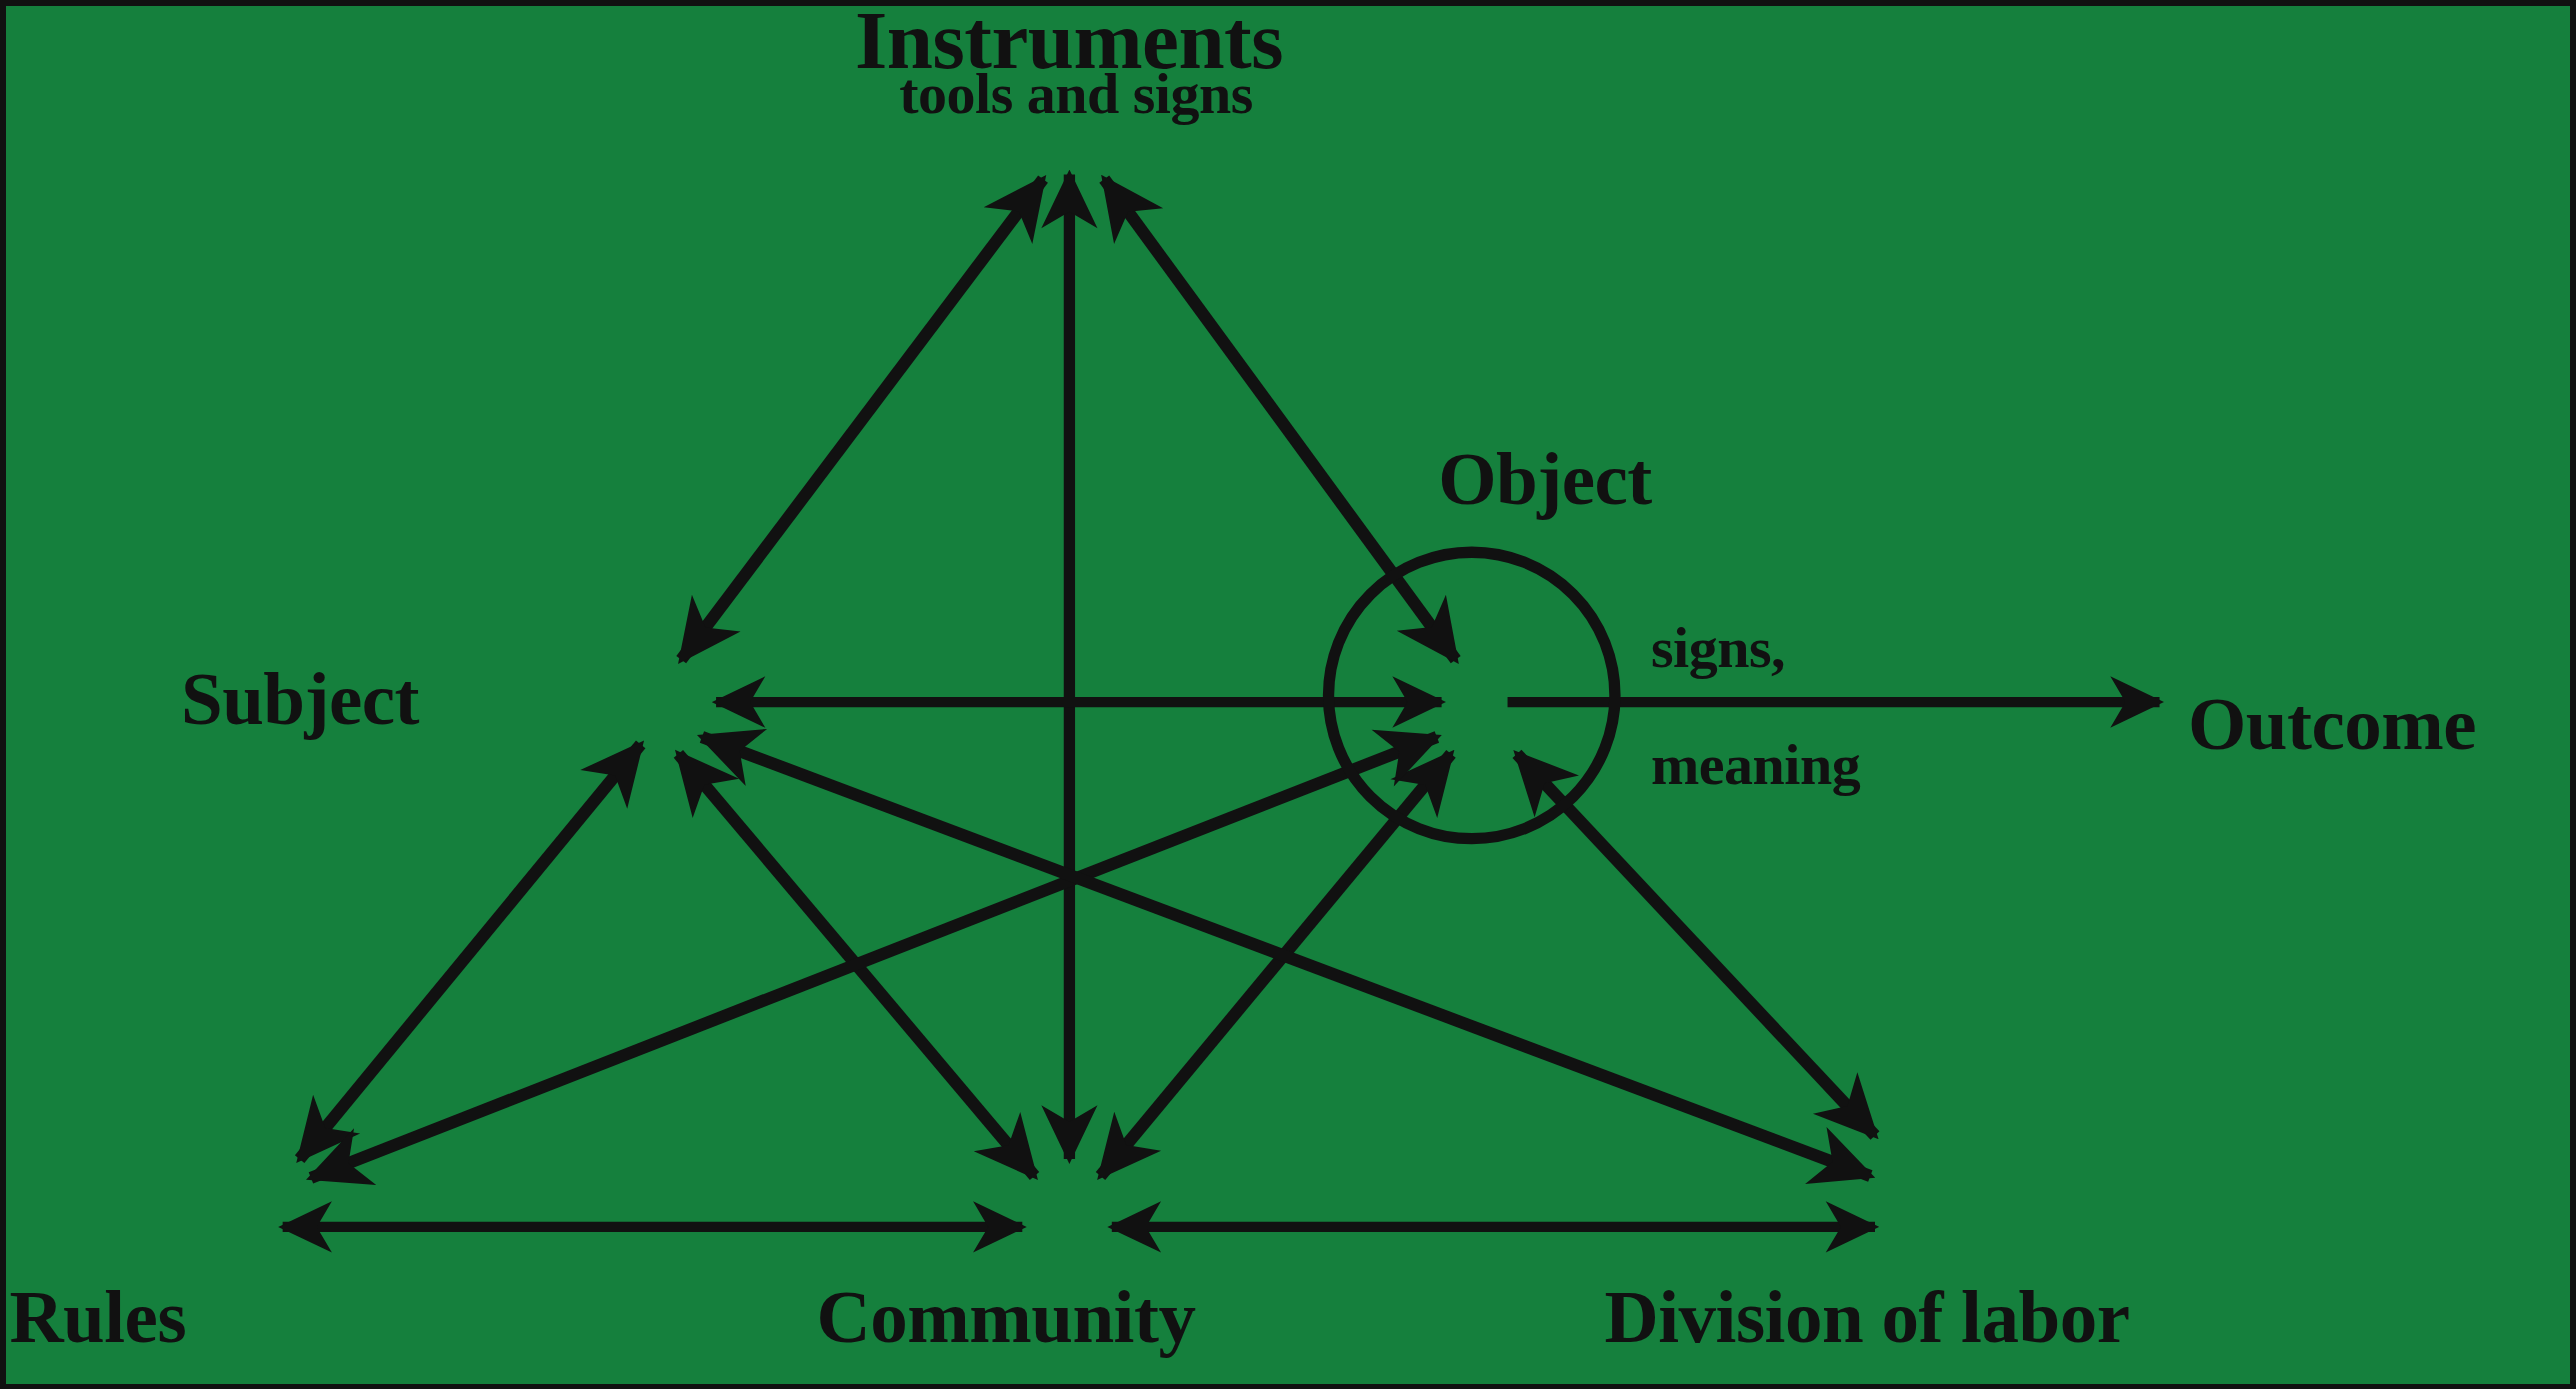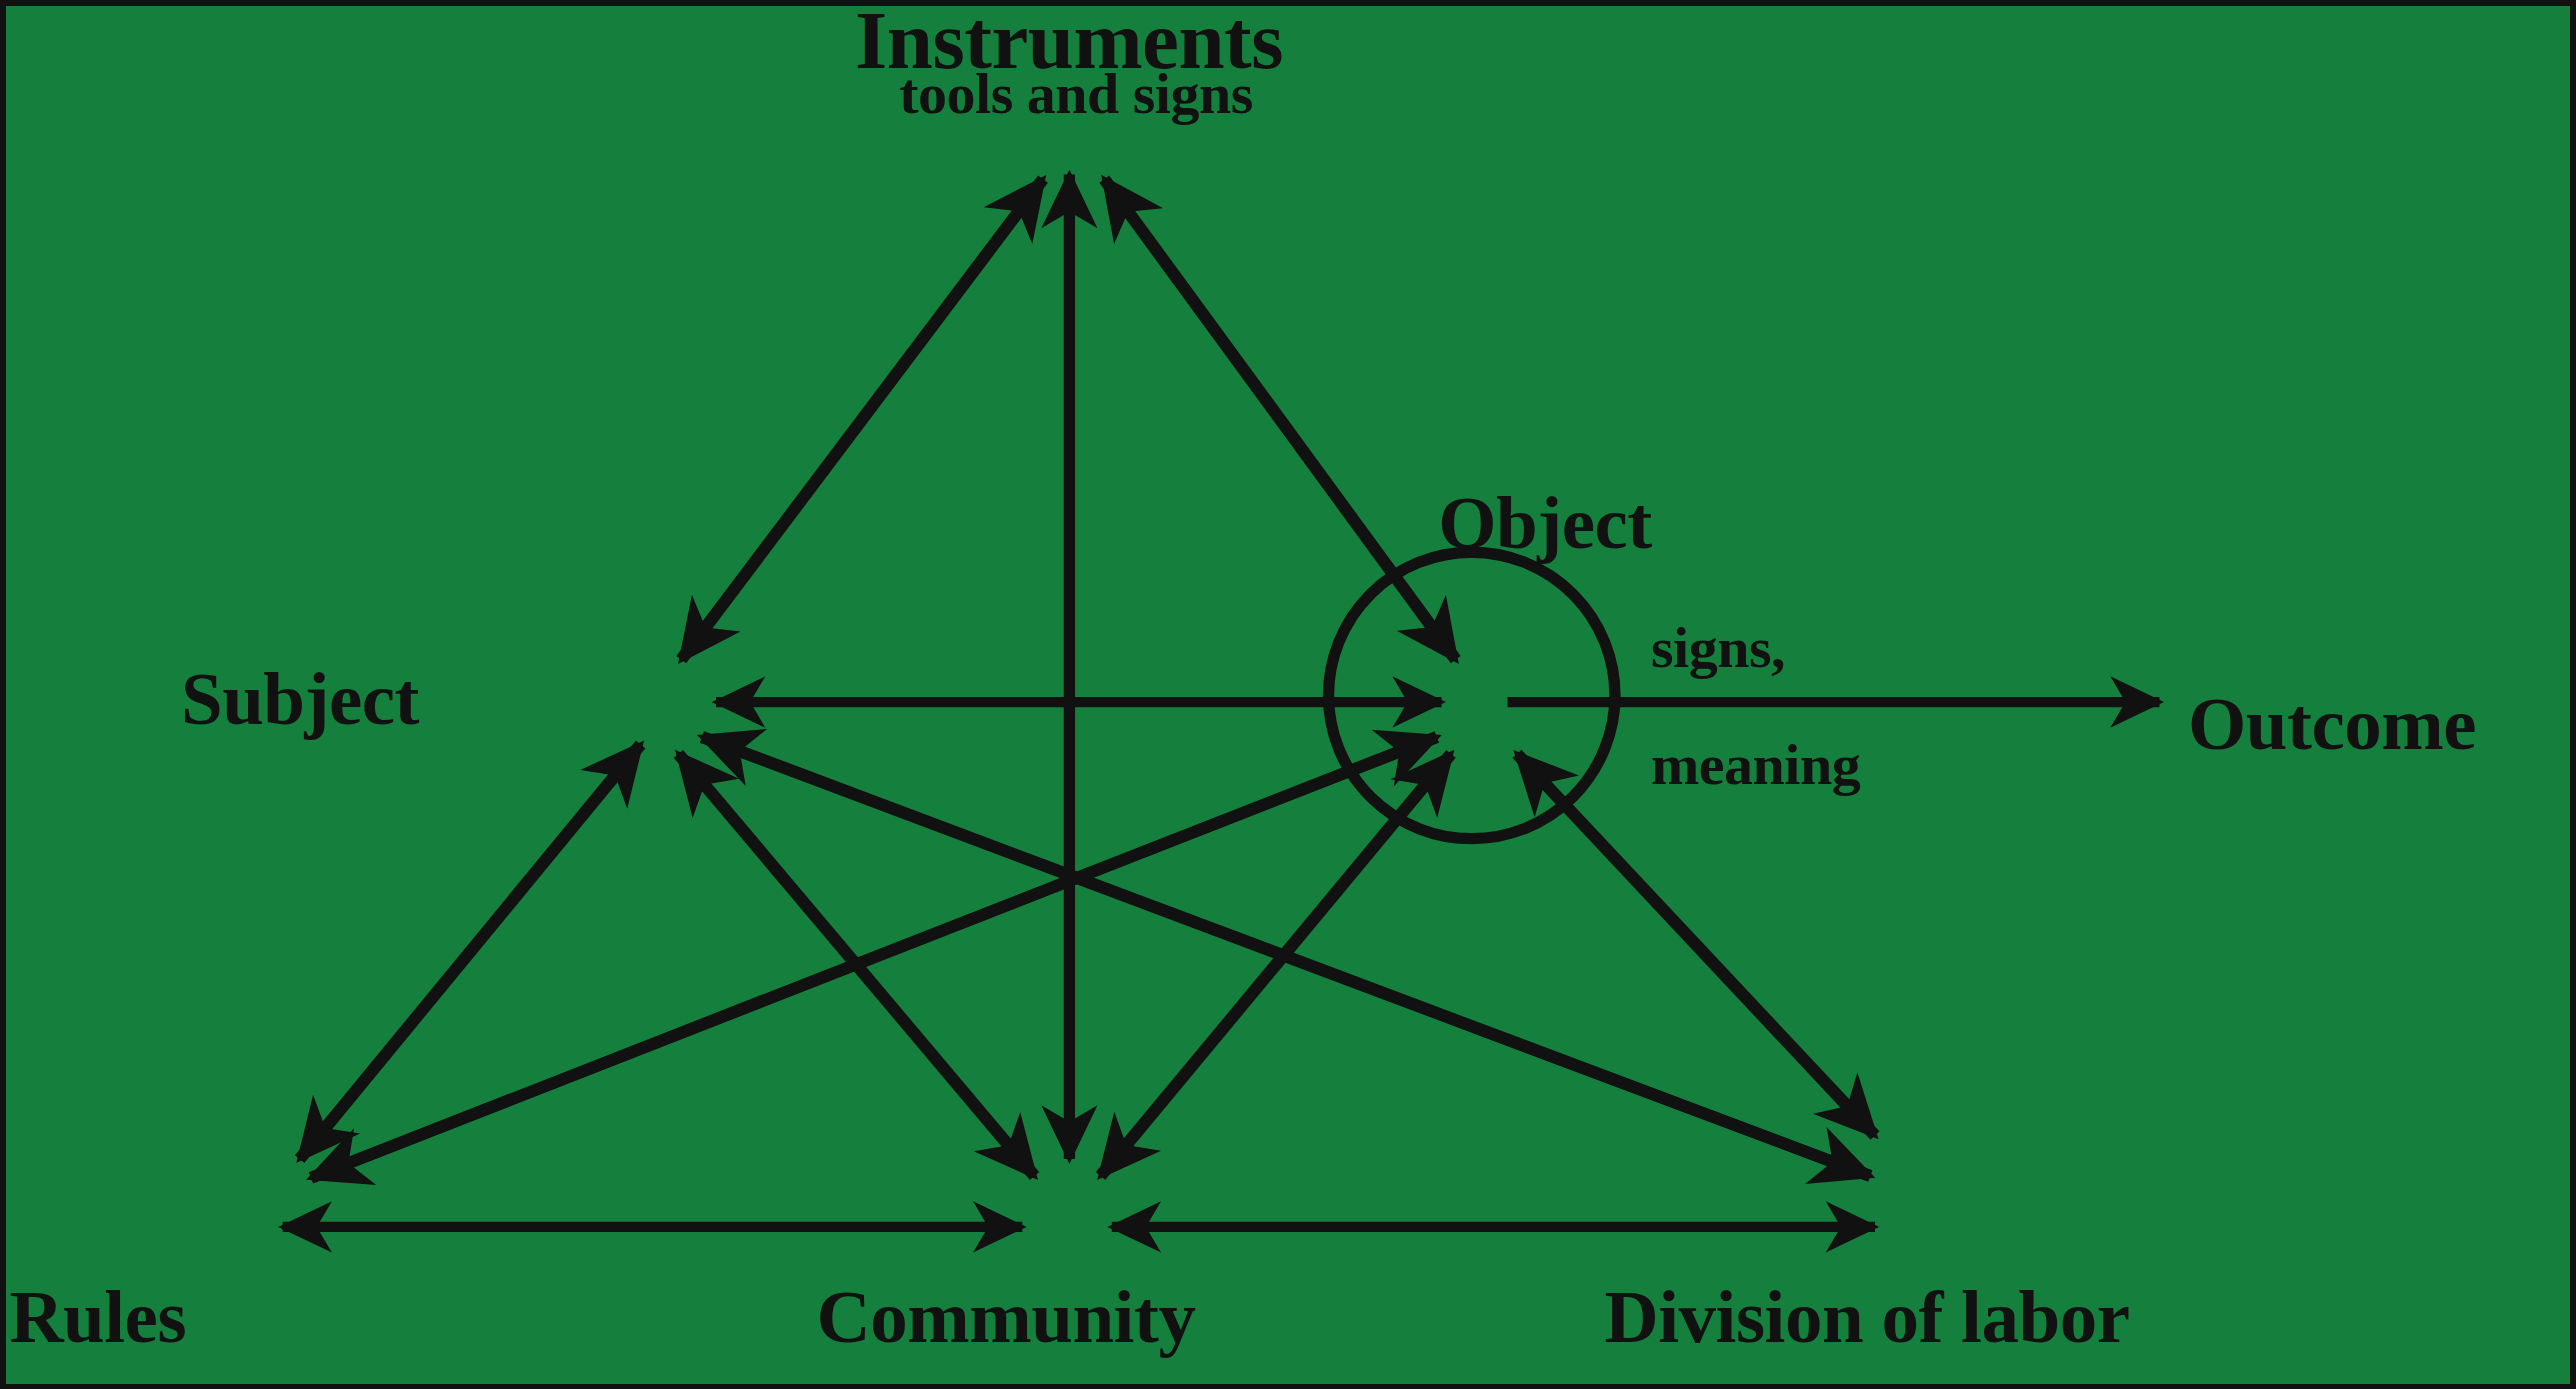--- a/index.html
+++ b/index.html
@@ -88,21 +88,21 @@
   </svg>
 
   <div id="frame"></div>
 
   <div class="lbl lbl-xl lbl-center" style="left:1069px; top:40px;">Instruments</div>
 
   <div class="lbl lbl-sm lbl-center" style="left:1076px; top:94px;">tools and signs</div>
 
   <div class="lbl lbl-lg lbl-center" style="left:300px; top:699px;">Subject</div>
 
-  <div class="lbl lbl-lg lbl-center" style="left:1545px; top:479px;margin-top:44px;">Object</div>
+  <div class="lbl lbl-lg lbl-center" style="left:1545px; top:479px;">Object</div>
 
   <div class="lbl lbl-sm lbl-left" style="left:1651px; top:648px;">signs,</div>
 
   <div class="lbl lbl-sm lbl-left" style="left:1651px; top:765px;text-align:center;">meaning</div>
 
   <div class="lbl lbl-lg lbl-left" style="left:2188px; top:705px;margin-top:19px;">Outcome</div>
 
   <div class="lbl lbl-lg lbl-left" style="left:9.4px; top:1317px;">Rules</div>
 
   <div class="lbl lbl-lg lbl-center" style="left:1006px; top:1317px;">Community</div>

